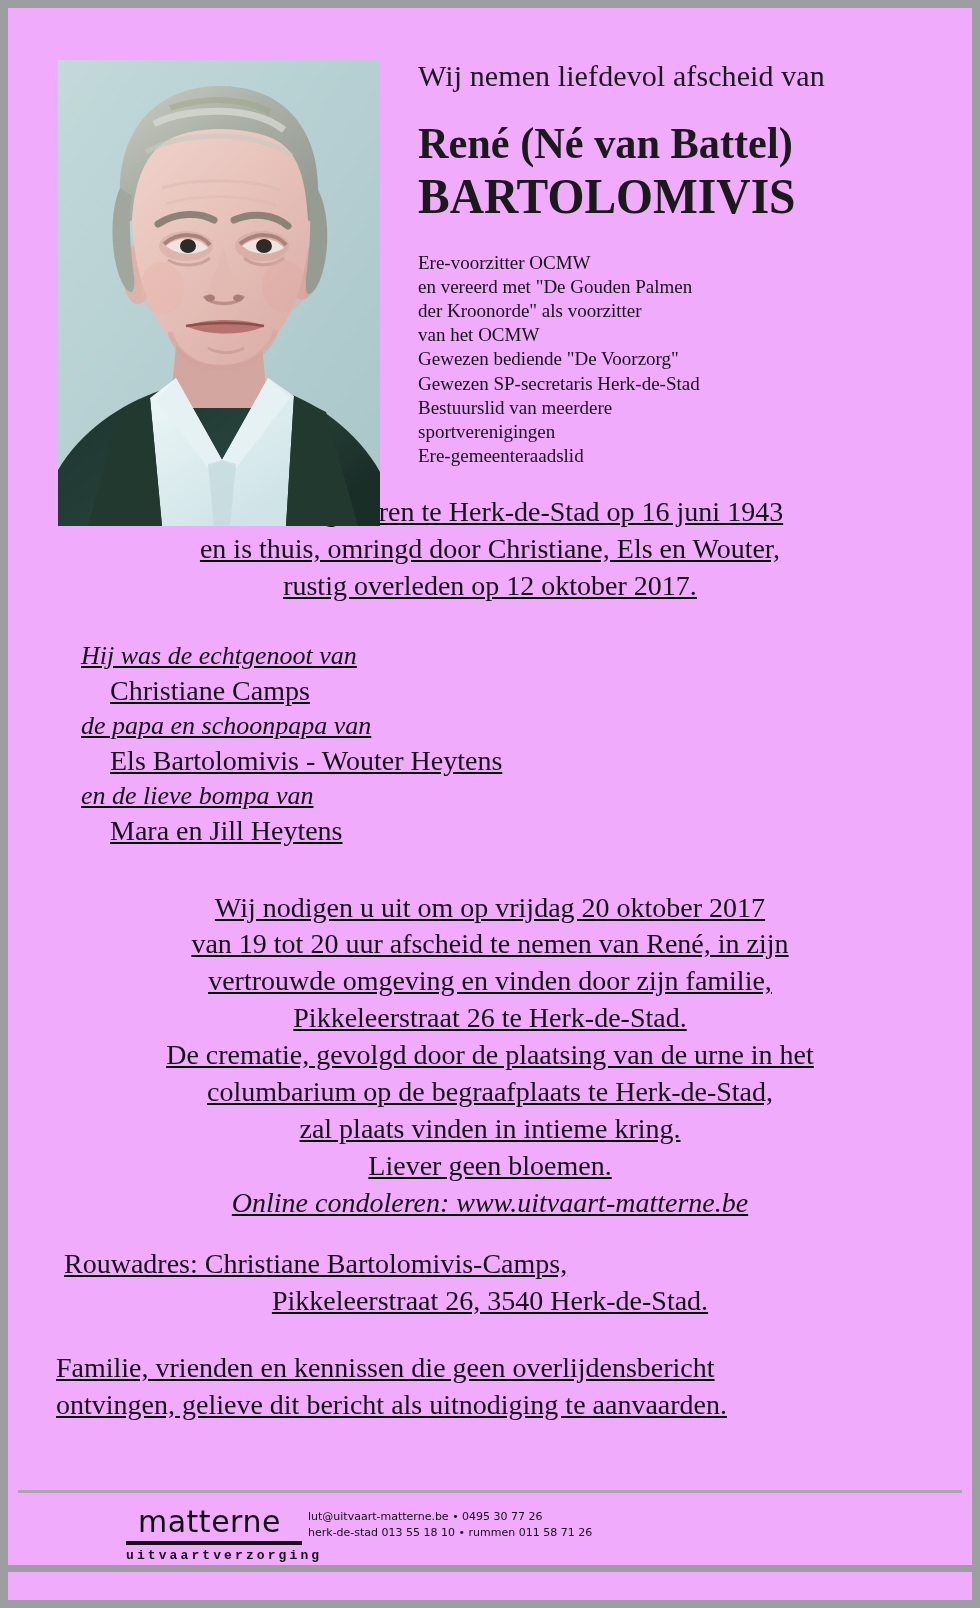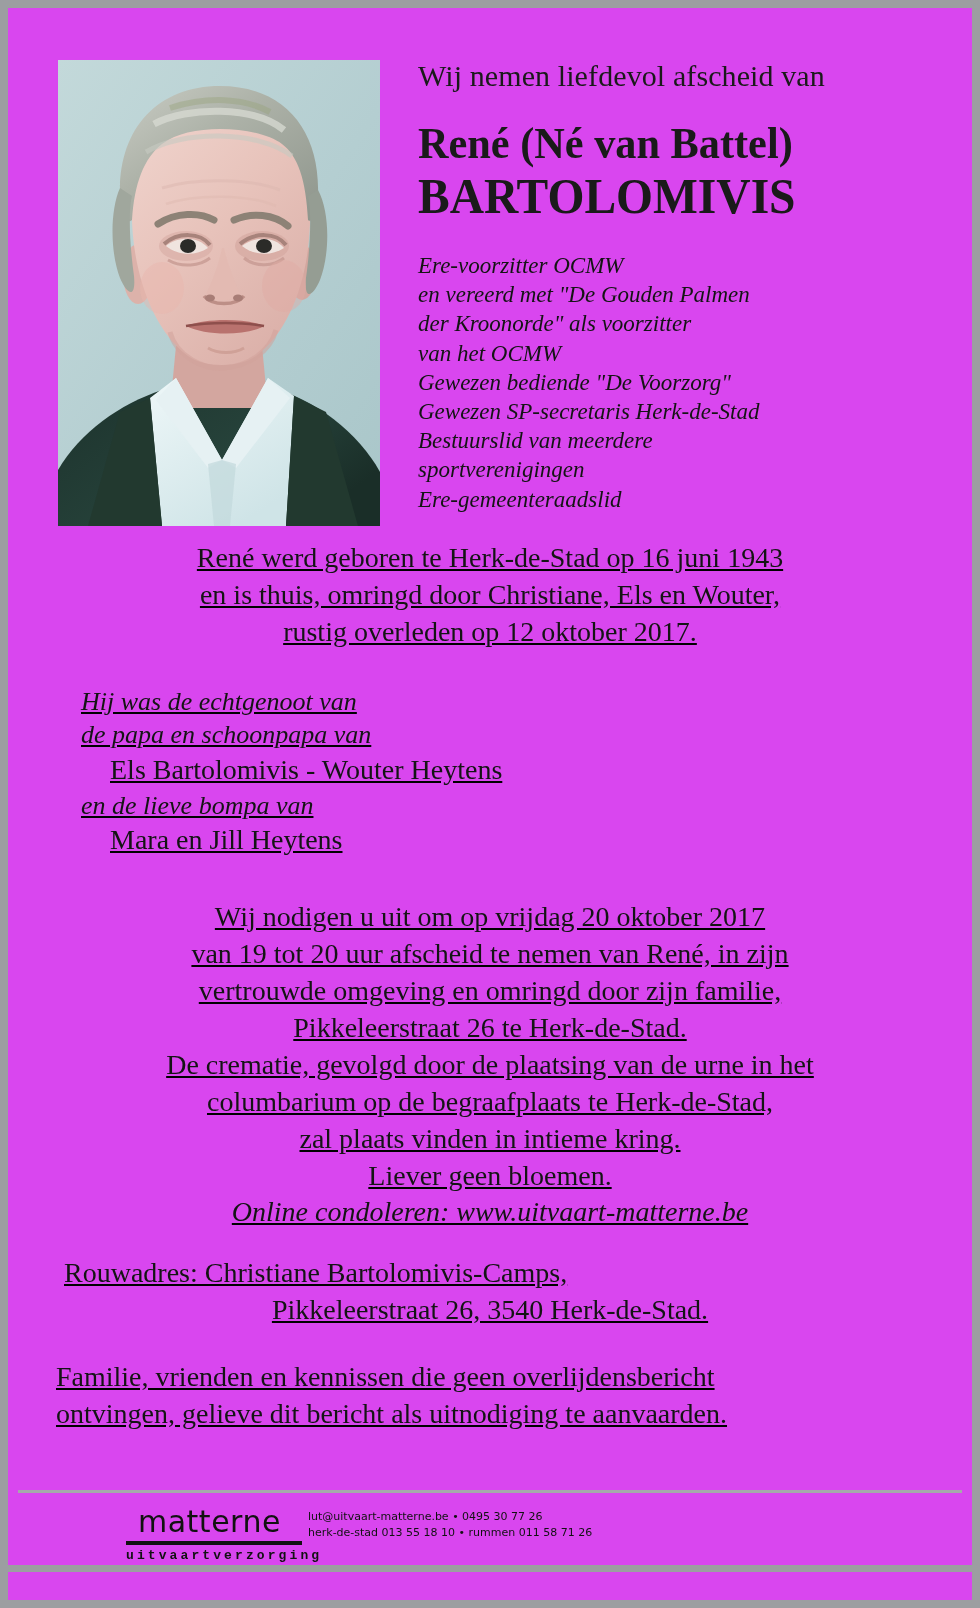--- a/index.html
+++ b/index.html
@@ -18,21 +18,21 @@
     box-sizing: border-box;
     background: #ffffff;
     border: 8px solid #9c9ea1;
     overflow: hidden;
   }
 
   .inner {
     position: relative;
     width: 964px;
     height: 1592px;
-    background: #d946ef;
+    background: #f0abfc;
   }
 
   
   .top-area {
     position: relative;
     padding: 50px 0 0 0;
   }
 
   .portrait {
     position: absolute;
@@ -76,22 +76,21 @@
     line-height: 1.06;
     color: #1a1a1a;
     margin-top: 2px;
     transform: scaleX(0.95);
     transform-origin: left center;
     white-space: nowrap;
   }
 
   .titles {
     margin-top: 28px;
-    font-style: italic;
-    font-size: 23px;
+    font-size: 19px;
     line-height: 1.27;
     color: #141414;
   }
   .titles div { white-space: nowrap; }
 
   
   .body-wrap {
     padding: 0 40px;
     text-decoration: underline;
   }
@@ -338,30 +337,31 @@
     <div class="body-wrap">
 
       <div class="para-center birth-block">
         <div>René werd geboren te Herk-de-Stad op 16 juni 1943</div>
         <div>en is thuis, omringd door Christiane, Els en Wouter,</div>
         <div>rustig overleden op 12 oktober 2017.</div>
       </div>
 
       <div class="family-block">
         <div class="fam-rel">Hij was de echtgenoot van</div>
+        <div class="fam-name">Christiane Camps</div>
         <div class="fam-rel">de papa en schoonpapa van</div>
         <div class="fam-name">Els Bartolomivis - Wouter Heytens</div>
         <div class="fam-rel">en de lieve bompa van</div>
         <div class="fam-name">Mara en Jill Heytens</div>
       </div>
 
       <div class="para-center invite-block">
         <div>Wij nodigen u uit om op vrijdag 20 oktober 2017</div>
         <div>van 19 tot 20 uur afscheid te nemen van René, in zijn</div>
-        <div>vertrouwde omgeving en omringd door zijn familie,</div>
+        <div>vertrouwde omgeving en vinden door zijn familie,</div>
         <div>Pikkeleerstraat 26 te Herk-de-Stad.</div>
         <div>De crematie, gevolgd door de plaatsing van de urne in het</div>
         <div>columbarium op de begraafplaats te Herk-de-Stad,</div>
         <div>zal plaats vinden in intieme kring.</div>
         <div>Liever geen bloemen.</div>
         <div class="italic-line">Online condoleren: www.uitvaart-matterne.be</div>
       </div>
 
       <div class="mourn-block">
         <div class="mourn-line1">Rouwadres: Christiane Bartolomivis-Camps,</div>

